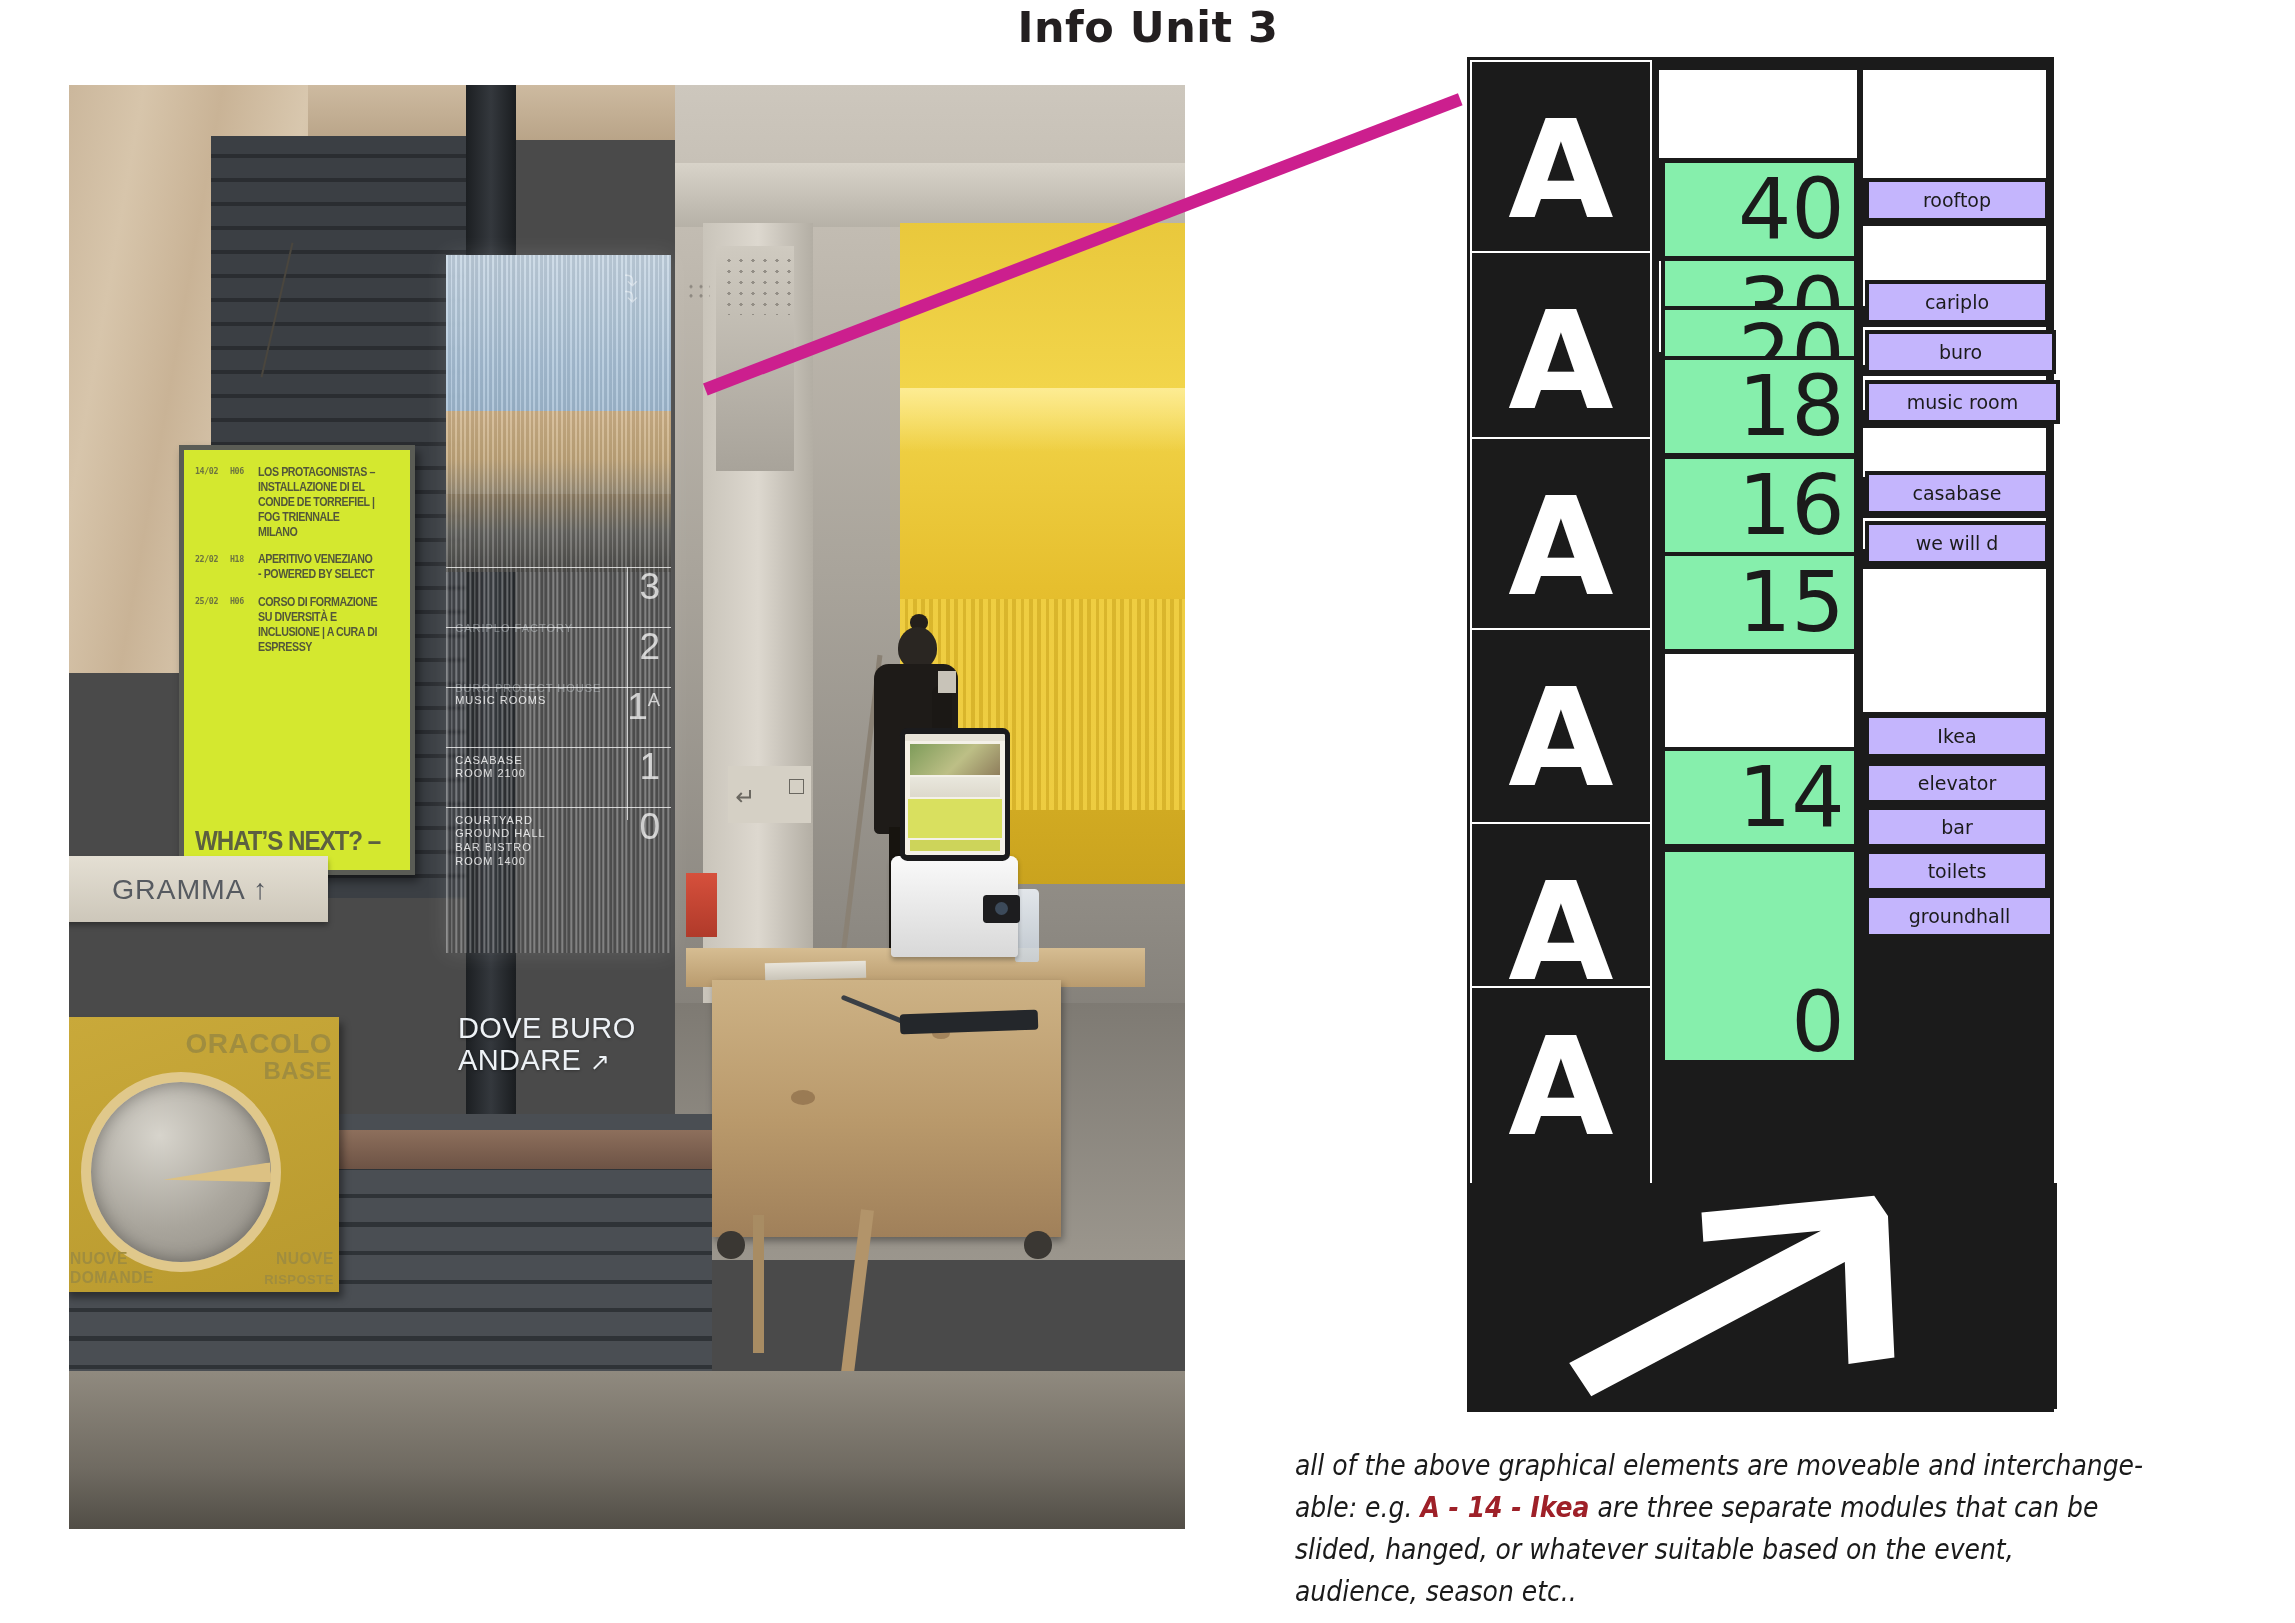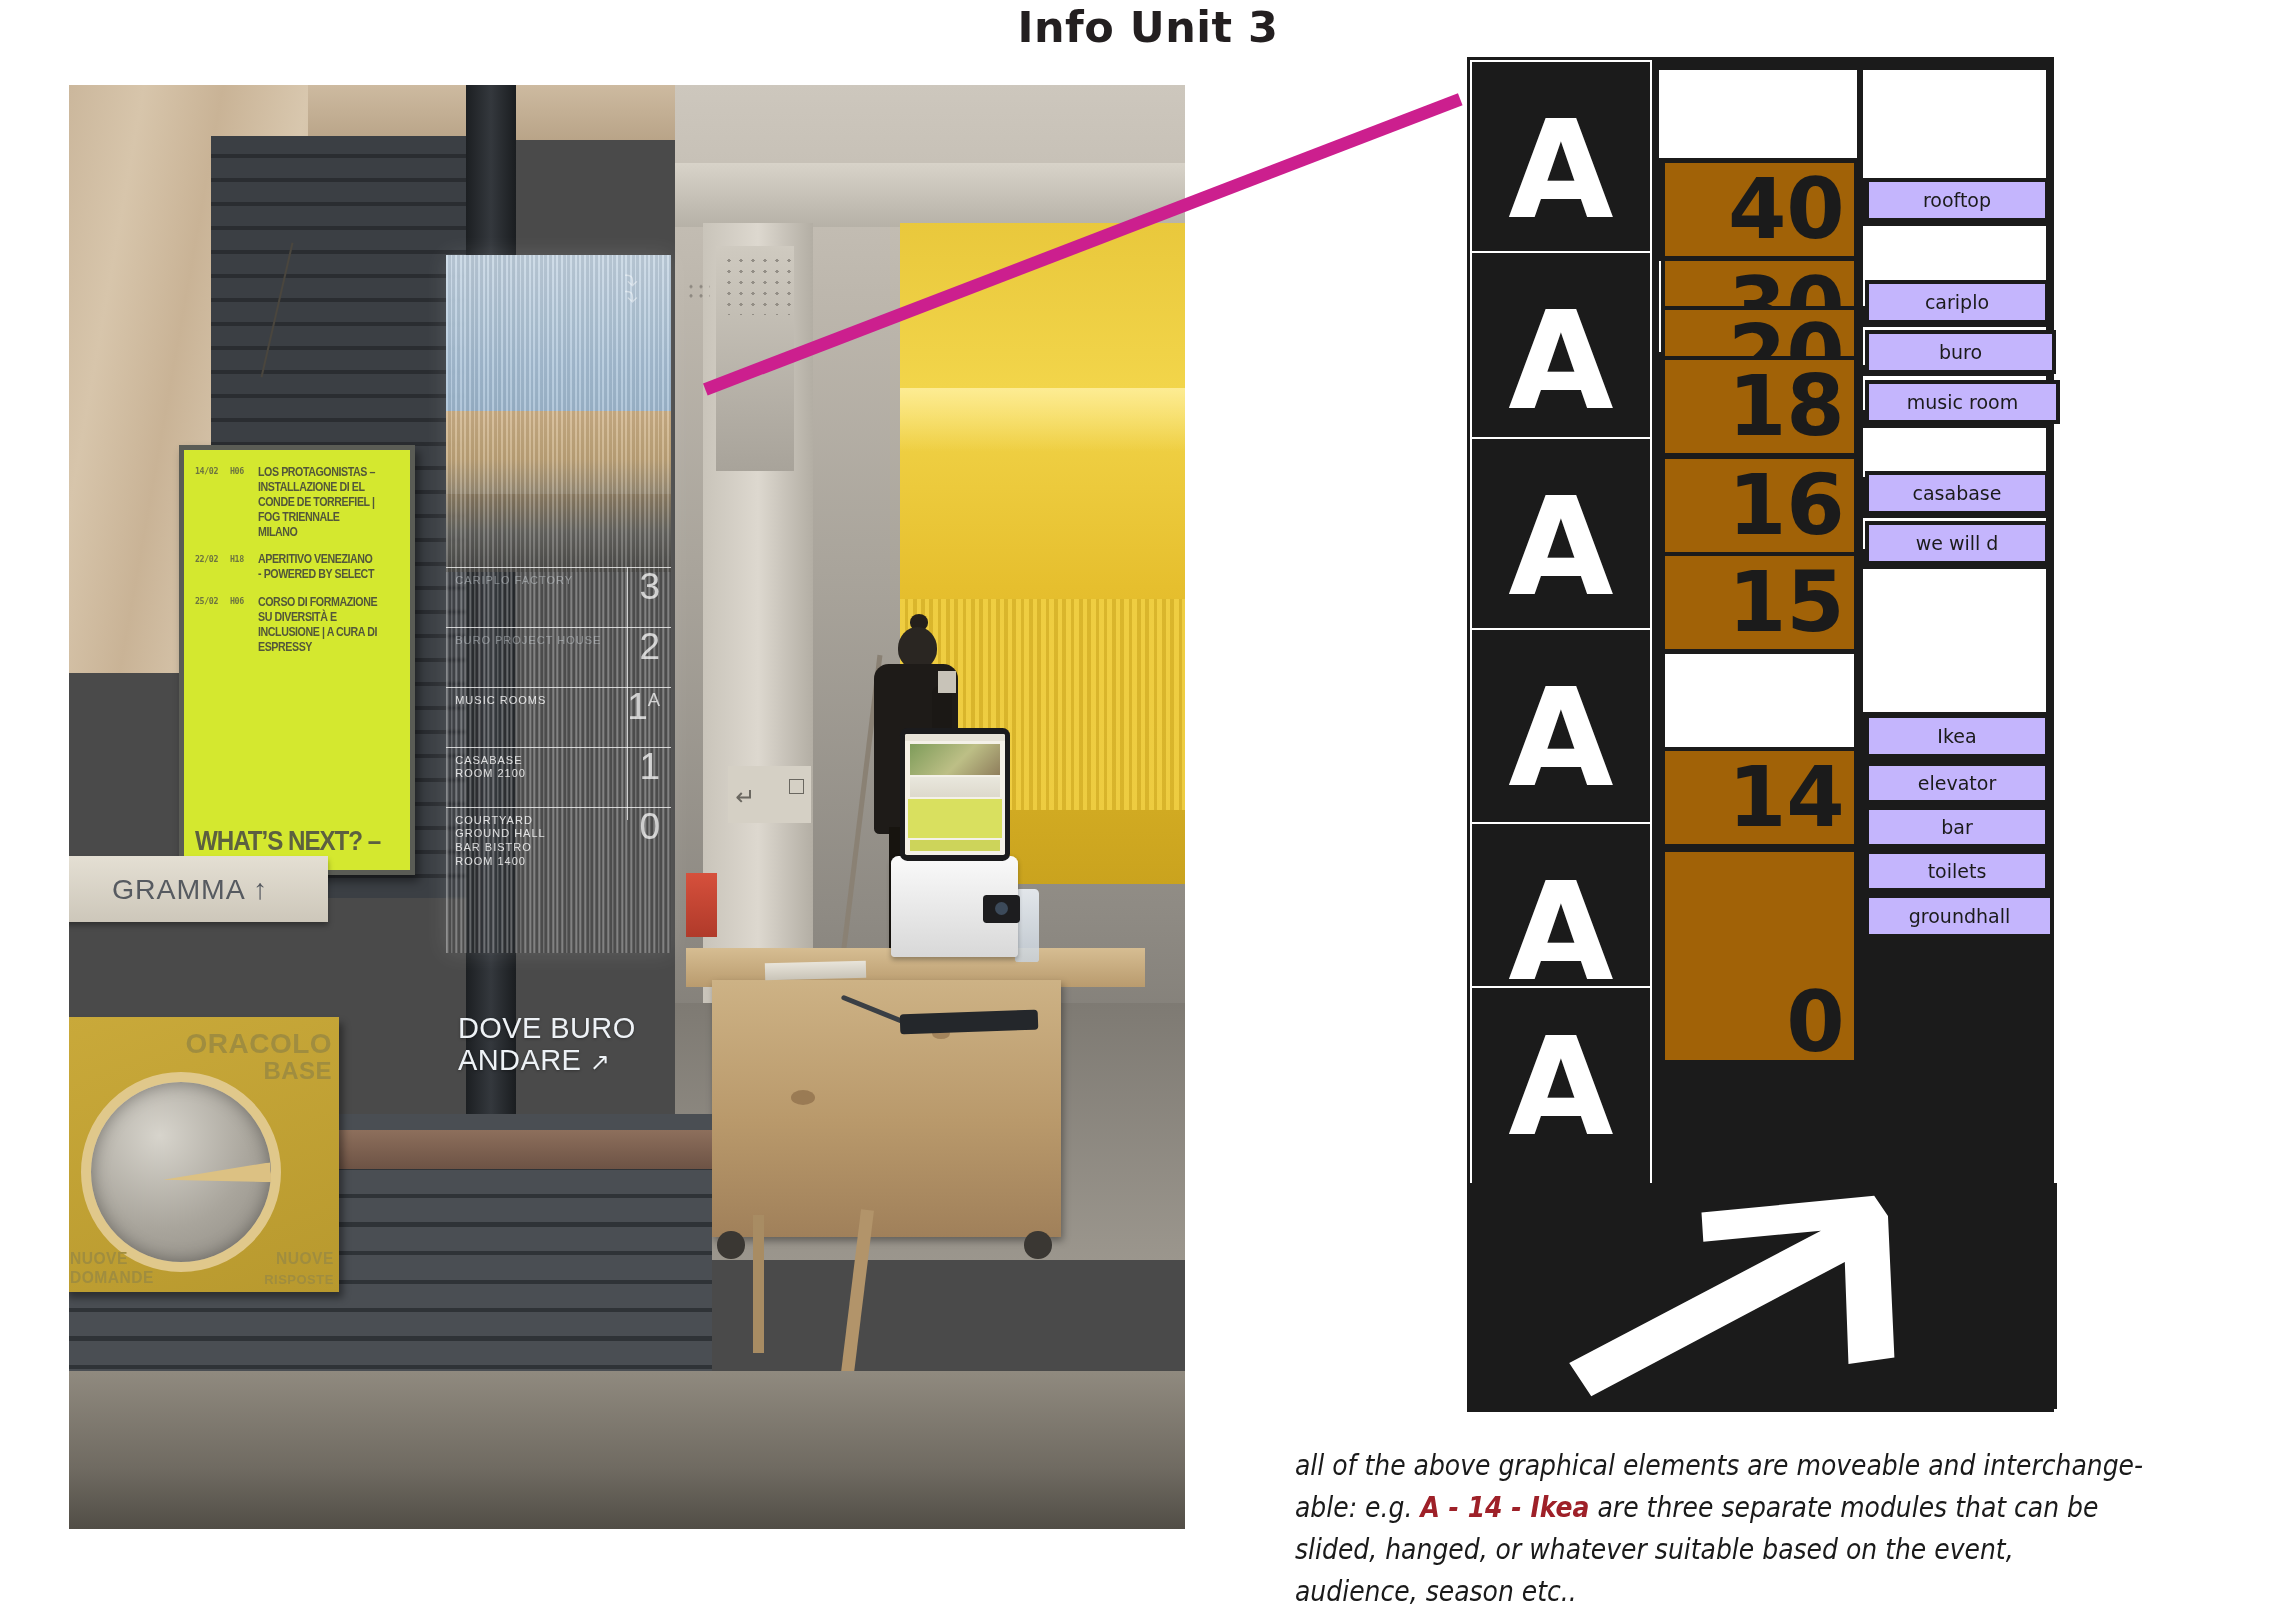--- a/index.html
+++ b/index.html
@@ -239,21 +239,21 @@
   .dir-row {
     position: relative;
     border-top: 1.4px solid rgba(255,255,255,.75);
     height: 60px;
     padding: 5.5px 0 0 9.2px;
   }
   .dir-name {
     font-size: 11px; color: rgba(255,255,255,.82);
     letter-spacing: 1px; line-height: 1.25; font-weight: 400;
   }
-  .dir-row.faint .dir-name { color: rgba(225,230,235,.42); }
+  .dir-row.faint .dir-name { color: rgba(225,230,235,.42); margin-top: 48px; }
   .dir-num {
     position: absolute; right: 11px; top: 0px;
     font-size: 37px; color: rgba(255,255,255,.72); font-weight: 300; line-height: 1;
   }
   .dir-num .sub { font-size: 18.4px; vertical-align: super; }
   .dir-vline {
     position:absolute; left: 558px; top: 482px; width:1.4px; height: 253px;
     background: rgba(255,255,255,.7);
   }
   #dir-cta {
@@ -330,25 +330,25 @@
     font-family: "DejaVu Sans", sans-serif;
     font-weight: bold;
     display: flex; align-items: center; justify-content: center;
     border: 2.8px solid #ffffff;
     overflow: hidden;
   }
   .a-cell span { font-size: 136px; line-height: .78; transform: translateY(-3.7px); }
   
   .n-cell {
     position: absolute;
-    background: #a16207;
+    background: #86efac;
     border: 4.6px solid #1b1b1b;
     color: #1b1b1b;
     font-family: "DejaVu Sans", sans-serif;
-    font-weight: bold;
+    font-weight: normal;
     display: flex; align-items: center; justify-content: flex-end;
     padding-right: 9.2px;
     overflow: visible;
   }
   .n-cell span { font-size: 84px; line-height: .8; }
   
   .e-cell { position: absolute; background:#ffffff; border: 4.6px solid #1b1b1b; }
   
   .l-cell {
     position: absolute;

